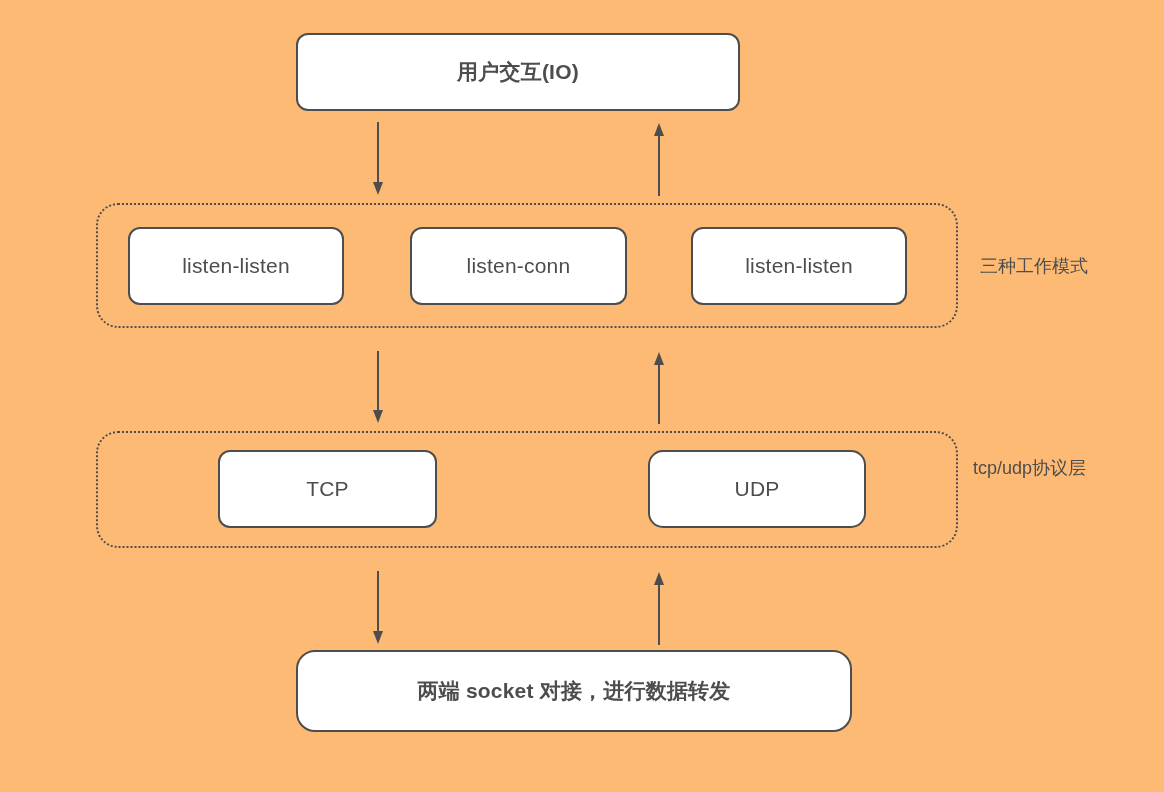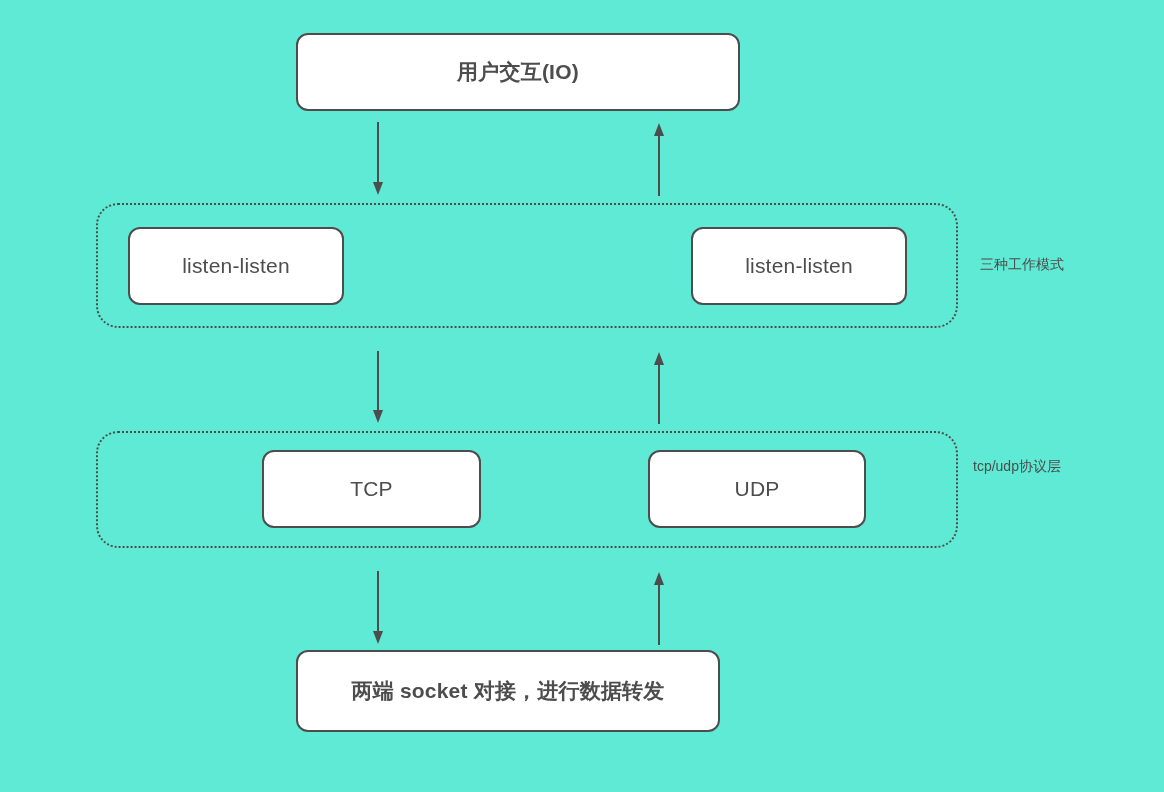--- a/index.html
+++ b/index.html
@@ -11,21 +11,21 @@
     width: 1164px;
     height: 792px;
     font-family: "Liberation Sans", "DejaVu Sans", sans-serif;
     color: #4d4d4d;
     overflow: hidden;
   }
   #canvas {
     position: relative;
     width: 1164px;
     height: 792px;
-    background: #5eead4;
+    background: #fdba74;
   }
   
   .node {
     position: absolute;
     box-sizing: border-box;
     border: 2px solid #4d4d4d;
     border-radius: 12px;
     background: #ffffff;
     display: flex;
     align-items: center;
@@ -47,21 +47,21 @@
   .group {
     position: absolute;
     box-sizing: border-box;
     border: 2px dotted #4d4d4d;
     border-radius: 22px;
     background: transparent;
   }
   
   .side-label {
     position: absolute;
-    font-size: 14px;
+    font-size: 18px;
     font-weight: 400;
     color: #4d4d4d;
     white-space: nowrap;
     line-height: 1;
   }
   
   .arrow {
     position: absolute;
   }
   .arrow svg {
@@ -92,20 +92,23 @@
     </svg>
   </div>
 
   <div class="group" style="left:96px; top:203px; width:862px; height:125px;">
   </div>
 
   <div class="node" style="left:128px; top:227px; width:216px; height:78px;">
     <span class="node-label">listen-listen</span>
   </div>
 
+  <div class="node" style="left:410px; top:227px; width:217px; height:78px;">
+    <span class="node-label">listen-conn</span>
+  </div>
 
   <div class="node" style="left:691px; top:227px; width:216px; height:78px;">
     <span class="node-label">listen-listen</span>
   </div>
 
   <div class="side-label" style="left:980px; top:257px;">三种工作模式</div>
 
   <div class="arrow" style="left:370px; top:351px; width:16px; height:73px;">
     <svg width="16" height="73" viewBox="0 0 16 73">
       <line x1="8" y1="0" x2="8" y2="61" stroke="#4d4d4d" stroke-width="2"></line>
@@ -116,41 +119,41 @@
   <div class="arrow" style="left:651px; top:351px; width:16px; height:73px;">
     <svg width="16" height="73" viewBox="0 0 16 73">
       <line x1="8" y1="73" x2="8" y2="12" stroke="#4d4d4d" stroke-width="2"></line>
       <path d="M8 1 L3 14 L13 14 Z" fill="#4d4d4d"></path>
     </svg>
   </div>
 
   <div class="group" style="left:96px; top:431px; width:862px; height:117px;">
   </div>
 
-  <div class="node" style="left:218px; top:450px; width:219px; height:78px;margin-left:44px;">
+  <div class="node" style="left:218px; top:450px; width:219px; height:78px;">
     <span class="node-label">TCP</span>
   </div>
 
-  <div class="node" style="left:648px; top:450px; width:218px; height:78px;">
+  <div class="node" style="left:648px; top:450px; width:218px; height:78px;border-radius:15px;">
     <span class="node-label">UDP</span>
   </div>
 
   <div class="side-label" style="left:973px; top:459px;">tcp/udp协议层</div>
 
   <div class="arrow" style="left:370px; top:571px; width:16px; height:74px;">
     <svg width="16" height="74" viewBox="0 0 16 74">
       <line x1="8" y1="0" x2="8" y2="62" stroke="#4d4d4d" stroke-width="2"></line>
       <path d="M8 73 L3 60 L13 60 Z" fill="#4d4d4d"></path>
     </svg>
   </div>
 
   <div class="arrow" style="left:651px; top:571px; width:16px; height:74px;">
     <svg width="16" height="74" viewBox="0 0 16 74">
       <line x1="8" y1="74" x2="8" y2="12" stroke="#4d4d4d" stroke-width="2"></line>
       <path d="M8 1 L3 14 L13 14 Z" fill="#4d4d4d"></path>
     </svg>
   </div>
 
-  <div class="node" style="left:296px; top:650px; width:424px; height:82px;">
+  <div class="node" style="left:296px; top:650px; width:556px; height:82px;border-radius:19px;">
     <span class="node-label cjk">两端 socket 对接，进行数据转发</span>
   </div>
 
 </div>
 
 </body></html>

